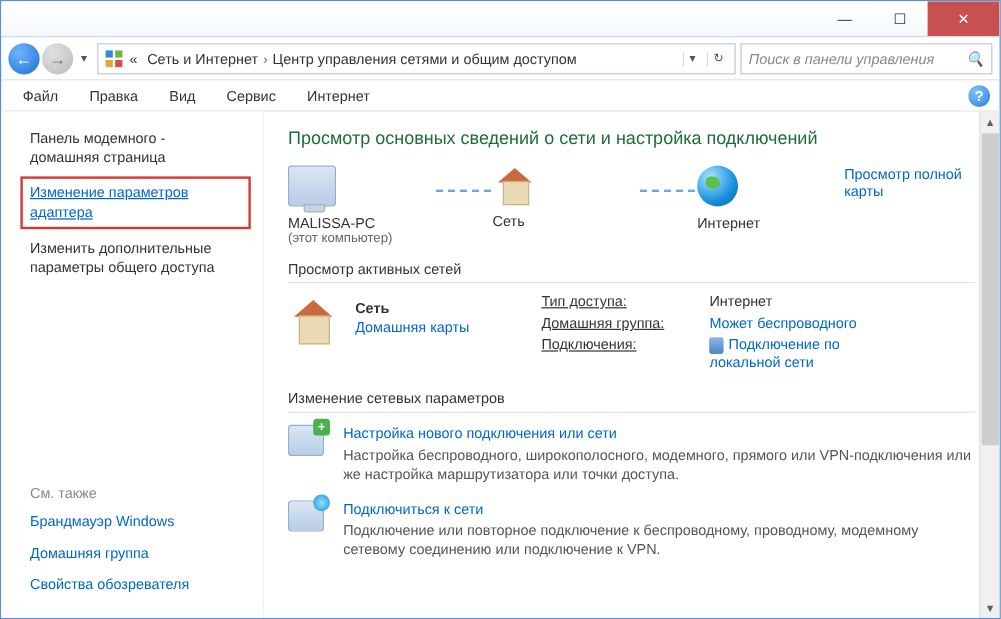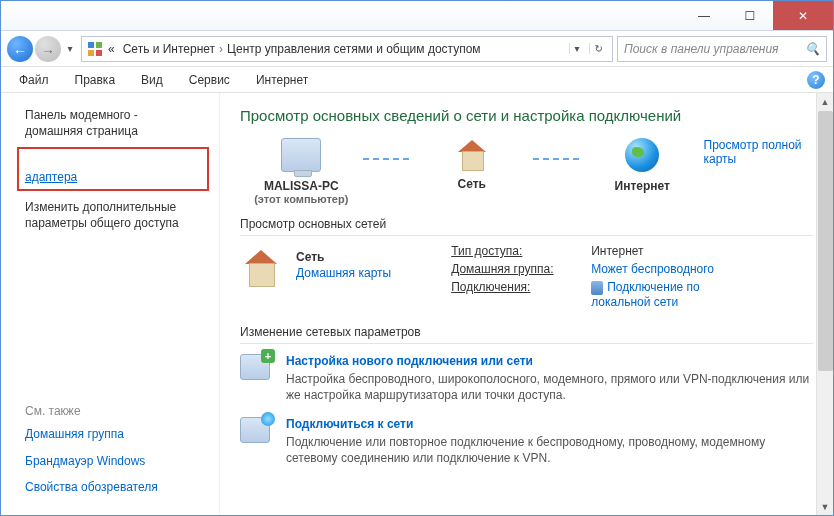--- a/index.html
+++ b/index.html
@@ -32,21 +32,21 @@
 .sidebar .link { color:#0066cc; margin-bottom:10px; cursor:pointer; line-height:1.35; }
 .sidebar .highlighted { border:2px solid #d43a2f; padding:3px 6px 4px 6px; margin:-2px -8px 8px -8px; }
 .sidebar .highlighted .link { text-decoration:underline; margin-bottom:0; }
 .sidebar .spacer { flex:1; }
 .sidebar .seealso-h { color:#888; margin-bottom:8px; }
 
 .main { flex:1; padding:14px 20px 10px 20px; overflow:hidden; position:relative; border-left:1px solid #eef2f8; }
 .page-title { color:#1f6b3b; font-size:15px; margin-bottom:14px; }
 
 .map { display:flex; align-items:center; margin-bottom:6px; }
-.map .node { width:150px; text-align:center; font-size:12px; color:#333;font-weight:bold; }
+.map .node { width:150px; font-size:12px; color:#333; }
 .map .node .lbl { margin-top:4px; }
 .map .node .sub { color:#666; font-size:11px; }
 .map .conn { flex:0 0 48px; height:2px; background:repeating-linear-gradient(90deg,#6aa6e8 0 6px, transparent 6px 10px); margin-top:-26px; }
 .map .full-link { color:#0066cc; font-size:12px; margin-left:auto; align-self:flex-start; cursor:pointer; }
 
 .icon-pc, .icon-house, .icon-globe, .icon-house-sm, .icon-plus, .icon-conn { display:inline-block; }
 .icon-pc { width:40px; height:34px; background:linear-gradient(#d9e6f5,#b8cde6); border:1px solid #94afc9; border-radius:3px; position:relative; }
 .icon-pc::after { content:""; position:absolute; bottom:-6px; left:12px; width:16px; height:5px; background:#c7d3e0; border:1px solid #9fb3c7; border-radius:0 0 2px 2px; }
 .icon-house { width:36px; height:30px; position:relative; }
 .icon-house::before { content:""; position:absolute; top:0; left:4px; border-left:14px solid transparent; border-right:14px solid transparent; border-bottom:12px solid #c96a3f; }
@@ -73,21 +73,21 @@
 .props .pval.link { color:#0066cc; cursor:pointer; }
 .props .conn-icon { width:12px; height:14px; display:inline-block; margin-right:4px; background:linear-gradient(#8fb5e4,#4d85c8); border-radius:2px; vertical-align:middle; }
 
 .tasks { margin-top:10px; }
 .task { display:flex; gap:14px; margin-bottom:14px; font-size:12px; }
 .task .ticon { width:32px; height:32px; flex-shrink:0; }
 .icon-plus { width:30px; height:26px; background:linear-gradient(#d9e6f5,#b8cde6); border:1px solid #94afc9; border-radius:3px; position:relative; }
 .icon-plus::after { content:"+"; position:absolute; top:-6px; right:-6px; width:14px; height:14px; background:#4caf50; color:#fff; font-weight:bold; font-size:11px; border-radius:3px; display:flex; align-items:center; justify-content:center; }
 .icon-conn { width:30px; height:26px; background:linear-gradient(#d9e6f5,#b8cde6); border:1px solid #94afc9; border-radius:3px; position:relative; }
 .icon-conn::after { content:""; position:absolute; top:-6px; right:-6px; width:14px; height:14px; background:radial-gradient(circle,#8fe0ff,#1a8fe0); border-radius:50%; }
-.task .tbody .tlink { color:#0066cc; cursor:pointer;font-weight:bold; }
+.task .tbody .tlink { color:#0066cc; cursor:pointer; }
 .task .tbody .tdesc { color:#555; margin-top:3px; line-height:1.35; }
 
 .scrollbar { position:absolute; right:0; top:0; bottom:0; width:17px; background:#f0f0f0; border-left:1px solid #e2e2e2; display:flex; flex-direction:column; align-items:center; }
 .scrollbar .arr { height:17px; width:100%; display:flex; align-items:center; justify-content:center; color:#606060; font-size:9px; }
 .scrollbar .thumb { width:15px; background:#cdcdcd; border-radius:2px; margin:1px; }
 </style>
 </head>
 <body>
 
 <div class="titlebar">
@@ -137,30 +137,30 @@
 </div>
 
 <div class="content">
 
   <div class="sidebar">
     <div class="plain">
       <span>Панель модемного -</span><br><span>домашняя страница</span>
     </div>
     <div class="highlighted">
       <div class="link">
-        <br><span>адаптера</span>
+        <span>Изменение параметров</span><br><span>адаптера</span>
       </div>
     </div>
     <div class="plain">
       <span>Изменить дополнительные</span><br><span>параметры общего доступа</span>
     </div>
     <div class="spacer"></div>
     <div class="seealso-h">См. также</div>
+    <div class="link">Брандмауэр Windows</div>
     <div class="link">Домашняя группа</div>
-    <div class="link">Брандмауэр Windows</div>
     <div class="link">Свойства обозревателя</div>
   </div>
 
   <div class="main">
     <div class="page-title">Просмотр основных сведений о сети и настройка подключений</div>
 
     <div class="map">
       <div class="node">
         <span class="icon-pc"></span>
         <div class="lbl">MALISSA-PC</div>
@@ -176,21 +176,21 @@
       <div class="node">
         <span class="icon-globe"></span>
         <div class="lbl">Интернет</div>
         <div class="sub">&nbsp;</div>
       </div>
       <div class="full-link">Просмотр полной карты</div>
     </div>
 
     <div class="section-h">
       <div class="section-row">
-        <span>Просмотр основных сетей</span>
+        <span>Просмотр активных сетей</span>
       </div>
     </div>
     <div class="section-hr"></div>
 
     <div style="display:flex; gap:30px; align-items:flex-start;">
       <div class="netbox">
         <span class="icon-house-sm"></span>
         <div class="netinfo">
           <div class="name">Сеть</div>
           <div class="type">Домашняя карты</div>

